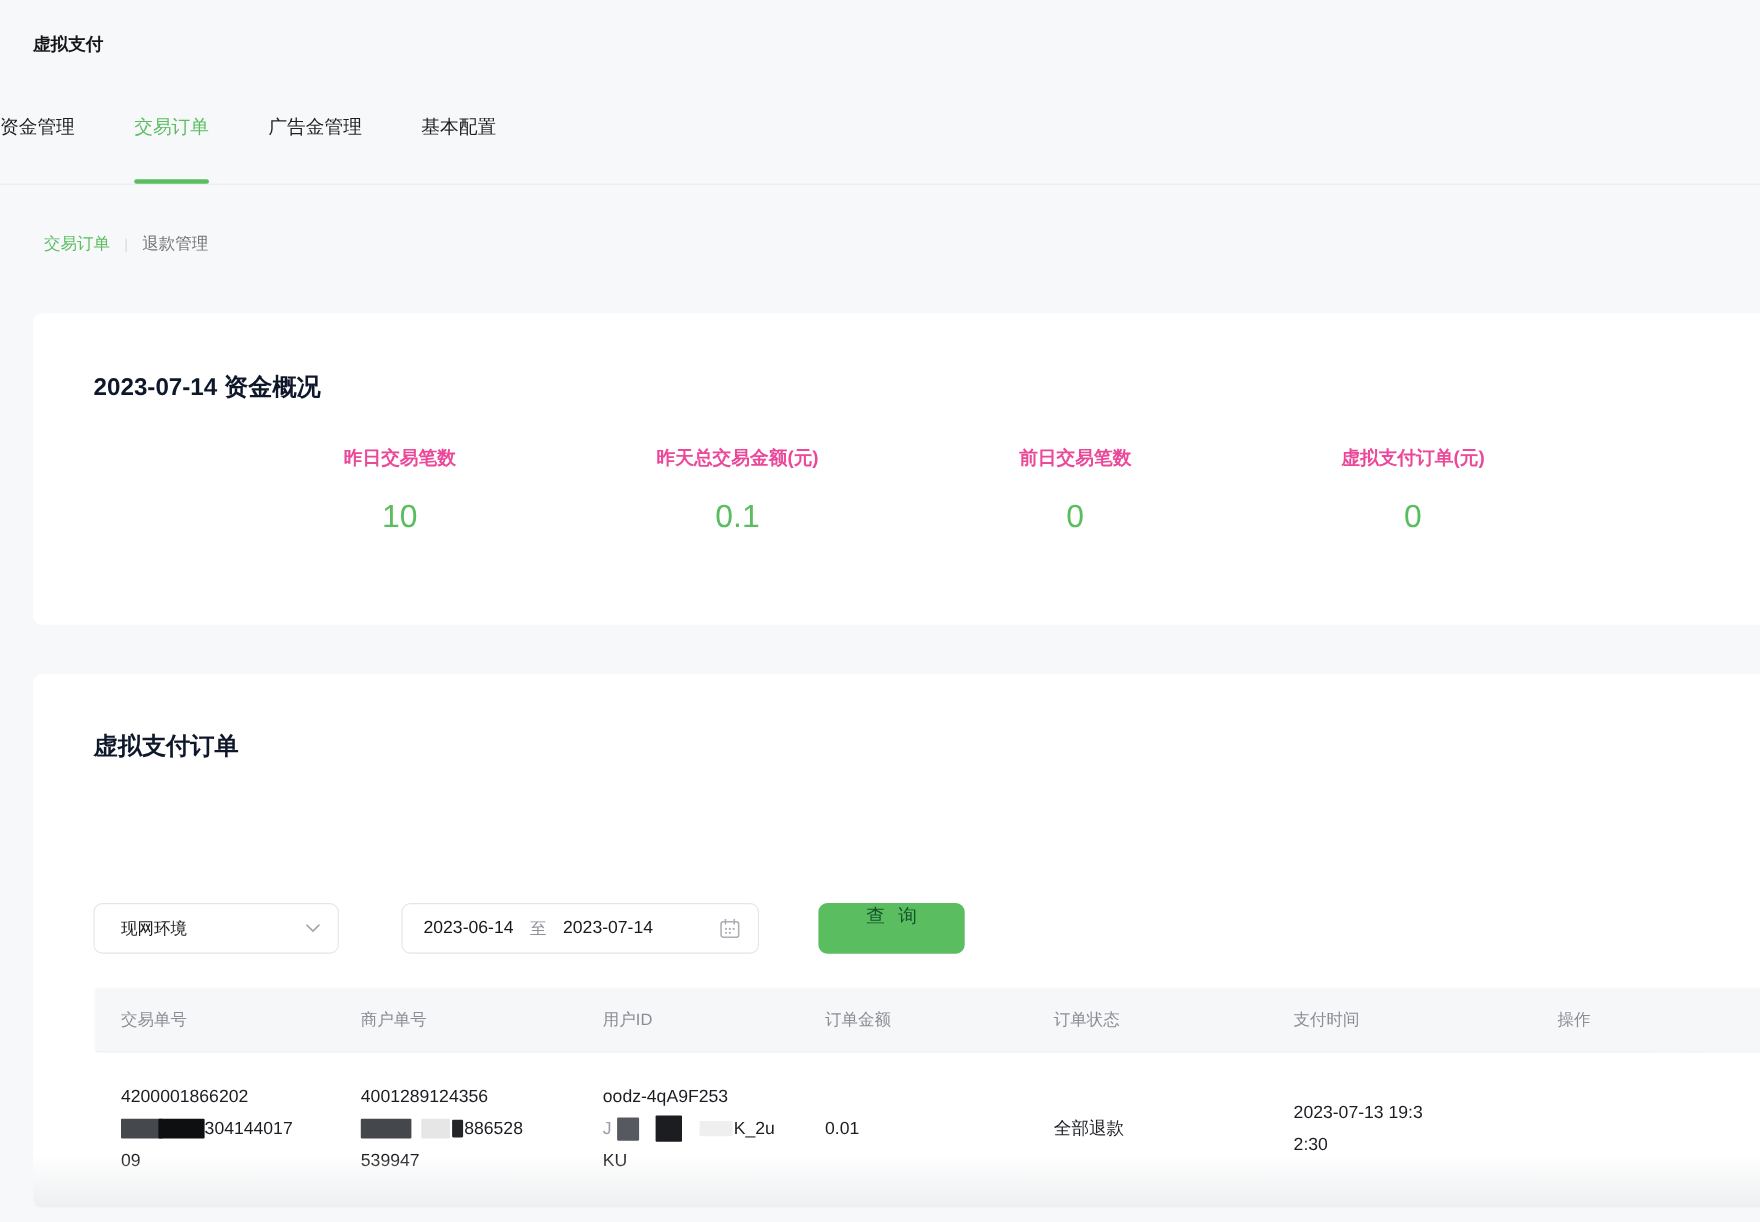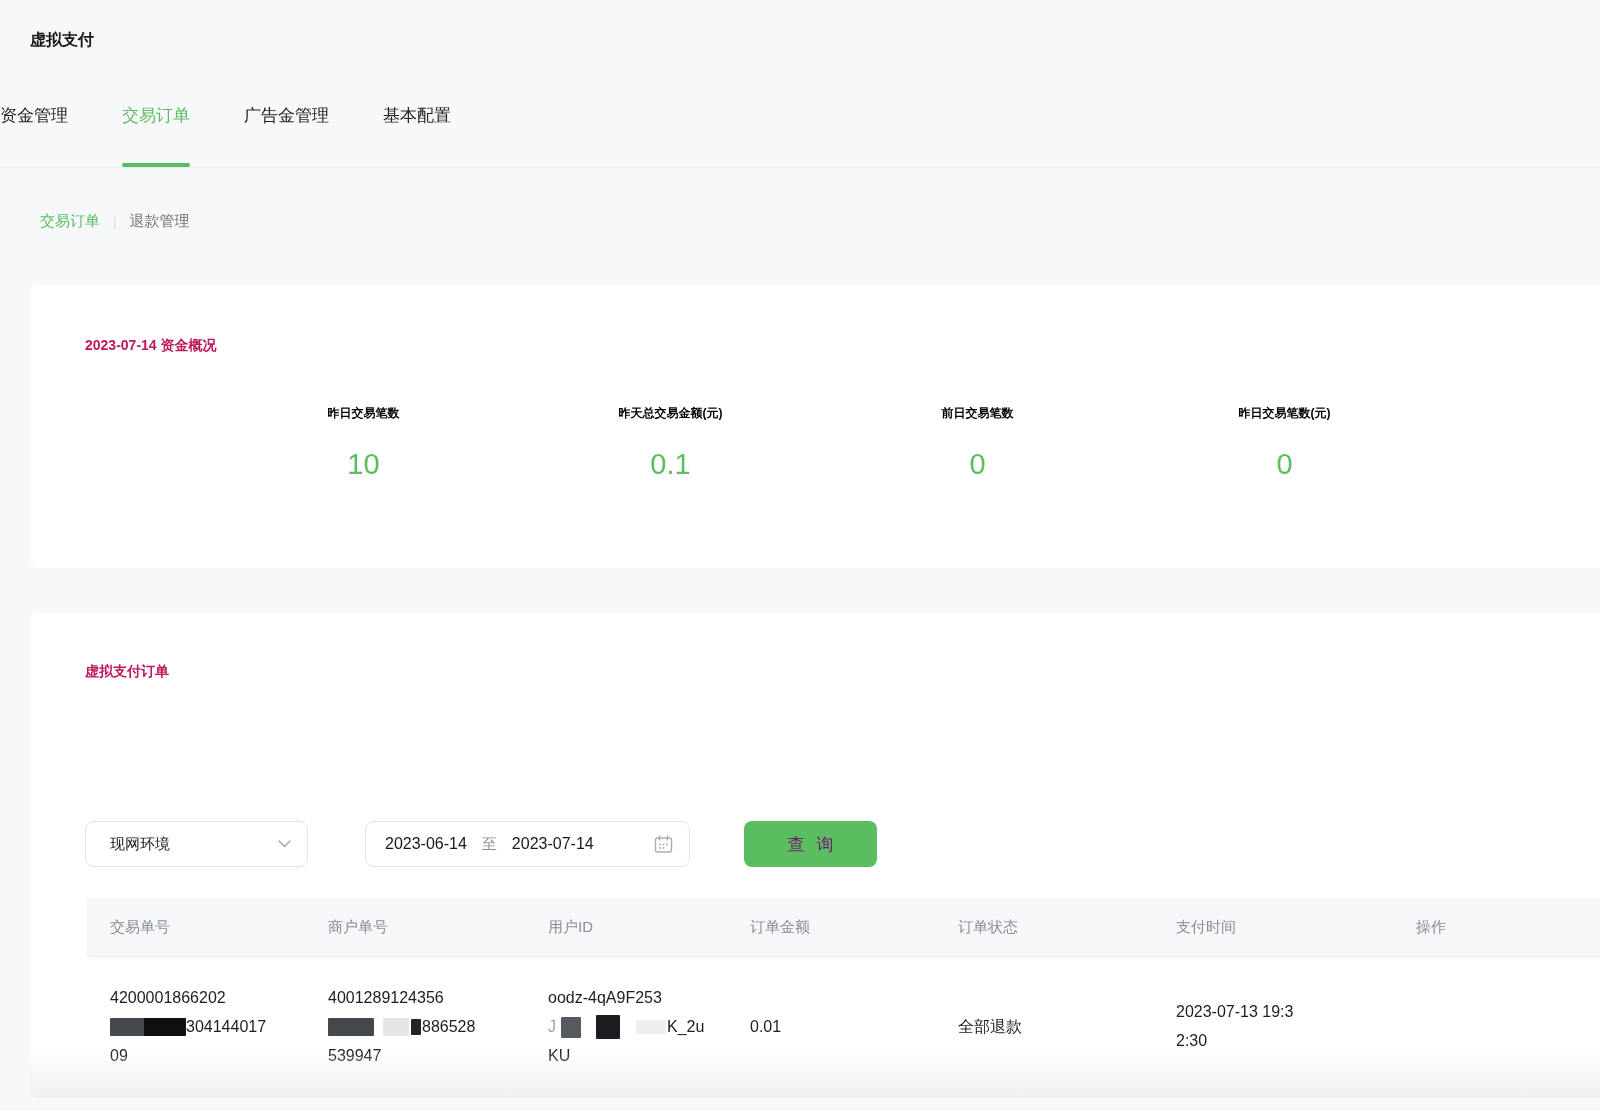--- a/index.html
+++ b/index.html
@@ -49,30 +49,30 @@
   .subnav-link{color:#737373;}
   
   .card{
     position:absolute;left:30px;width:1586px;
     background:var(--card-bg);border-radius:8px;
   }
   .card-summary{top:285px;height:283px;}
   .card-orders{top:613px;height:485px;overflow:hidden;}
   .card h2{
     position:absolute;left:55px;
-    font-size:14px;font-weight:700;color:#be185d;
+    font-size:22px;font-weight:700;color:#0f172a;
   }
   .card-summary h2{top:52px;}
   
   .stats{
     position:absolute;left:180px;top:120px;width:1228px;
     display:grid;grid-template-columns:repeat(4,1fr);
   }
   .stat{text-align:center;}
-  .stat-label{font-size:12px;font-weight:700;color:#000000;}
+  .stat-label{font-size:17px;font-weight:700;color:#ec4899;}
   .stat-value{margin-top:26px;font-size:29px;color:var(--green);}
   
   .card-orders h2{top:50px;}
   .order-type-tabs{
     position:absolute;left:55px;top:120px;display:flex;height:40px;
   }
   .type-tab{
     display:flex;align-items:center;justify-content:center;
     font-size:15px;cursor:pointer;white-space:nowrap;
   }
@@ -102,22 +102,22 @@
   .search-input::placeholder{color:#bcc0c6;}
   .date-range{
     width:325px;height:46px;border:1px solid var(--border);border-radius:8px;
     margin-left:15px;display:flex;align-items:center;
     padding:0 16px 0 19px;font-size:16px;color:#17191c;background:#fff;cursor:pointer;
   }
   .date-to{color:#8b8f96;margin:0 15px;font-size:15px;}
   .date-range .cal{margin-left:auto;display:flex;}
   .query-btn{
     width:133px;height:46px;margin-left:12px;border:none;border-radius:8px;
-    background:var(--green);color:#701a75;font-size:17px;cursor:pointer;
-    display:flex;align-items:center;justify-content:center;font-family:inherit;
+    background:var(--green);color:#14532d;font-size:17px;cursor:pointer;
+    display:flex;justify-content:center;font-family:inherit;
   }
   .query-btn span{letter-spacing:12px;margin-right:-12px;}
   
   .table{position:absolute;left:56px;top:285px;right:0;}
   .thead,.trow{
     display:grid;
     grid-template-columns:218px 220px 202px 208px 218px 240px 1fr;
   }
   .thead{
     height:59px;background:#f6f7f9;border-radius:4px 0 0 4px;
@@ -183,21 +183,21 @@
     </div>
     <div class="stat">
       <div class="stat-label">昨天总交易金额(元)</div>
       <div class="stat-value">0.1</div>
     </div>
     <div class="stat">
       <div class="stat-label">前日交易笔数</div>
       <div class="stat-value">0</div>
     </div>
     <div class="stat">
-      <div class="stat-label">昨日交易笔数(元)</div>
+      <div class="stat-label">虚拟支付订单(元)</div>
       <div class="stat-value">0</div>
     </div>
   </div>
 </section>
 
 <section class="card card-orders">
   <h2>虚拟支付订单</h2>
 
 
   <div class="filters">

